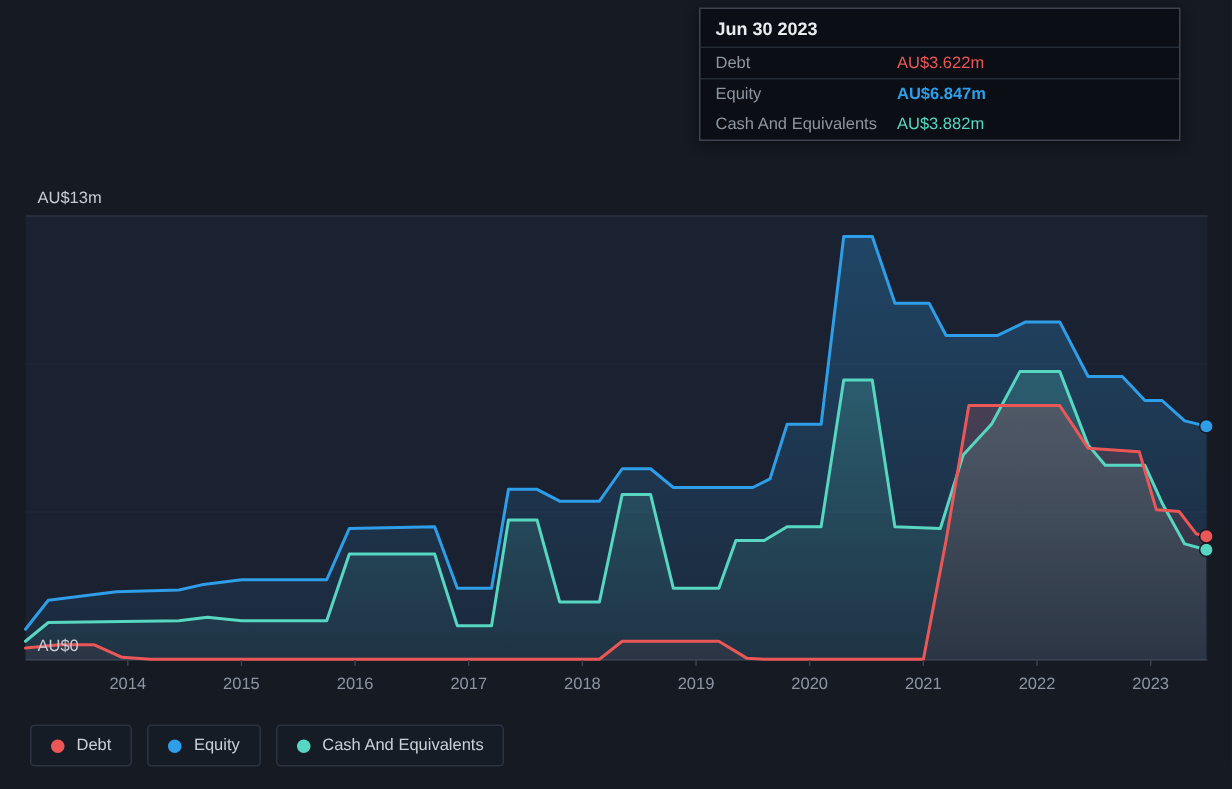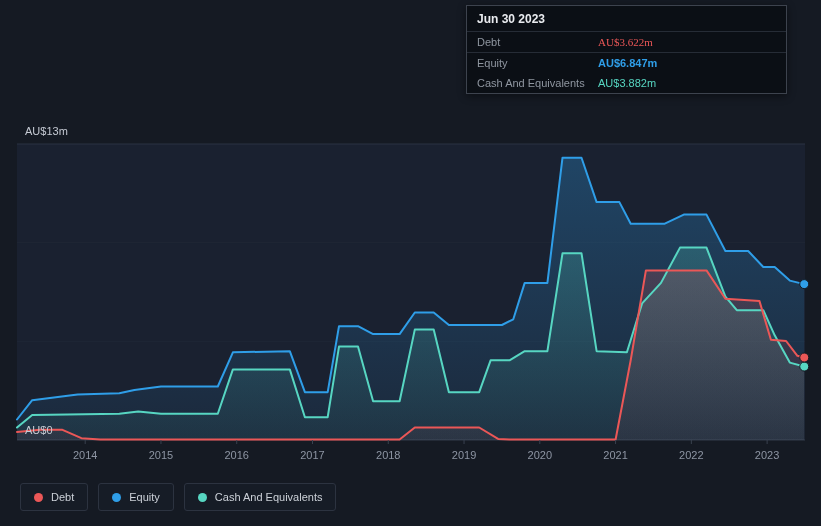--- a/index.html
+++ b/index.html
@@ -86,21 +86,21 @@
     <line x1="767.1153846153849" x2="767.1153846153849" y1="440" y2="444" stroke="#39414f"></line>
     <text x="767.1153846153849" y="459" fill="#8d95a3" font-size="11" text-anchor="middle" font-family="Liberation Sans, sans-serif">2023</text>
     <text x="25" y="135" fill="#c6cbd4" font-size="11" font-family="Liberation Sans, sans-serif">AU$13m</text>
     <text x="25" y="434" fill="#c6cbd4" font-size="11" font-family="Liberation Sans, sans-serif">AU$0</text>
   </svg>
 
 <div class="tooltip">
   <div class="tt-header sep">Jun 30 2023</div>
   <div class="tt-row sep">
     <span class="tt-label">Debt</span>
-    <span class="tt-value" style="color: rgb(235, 87, 87); font-family: Liberation Serif, serif;">AU$3.622m</span>
+    <span class="tt-value" style="color: rgb(235, 87, 87);">AU$3.622m</span>
   </div>
   <div class="tt-row">
     <span class="tt-label">Equity</span>
     <span class="tt-value" style="color: rgb(47, 158, 232); font-weight: bold;">AU$6.847m</span>
   </div>
   <div class="tt-row">
     <span class="tt-label">Cash And Equivalents</span>
     <span class="tt-value" style="color: rgb(87, 214, 194);">AU$3.882m</span>
   </div>
 </div>

